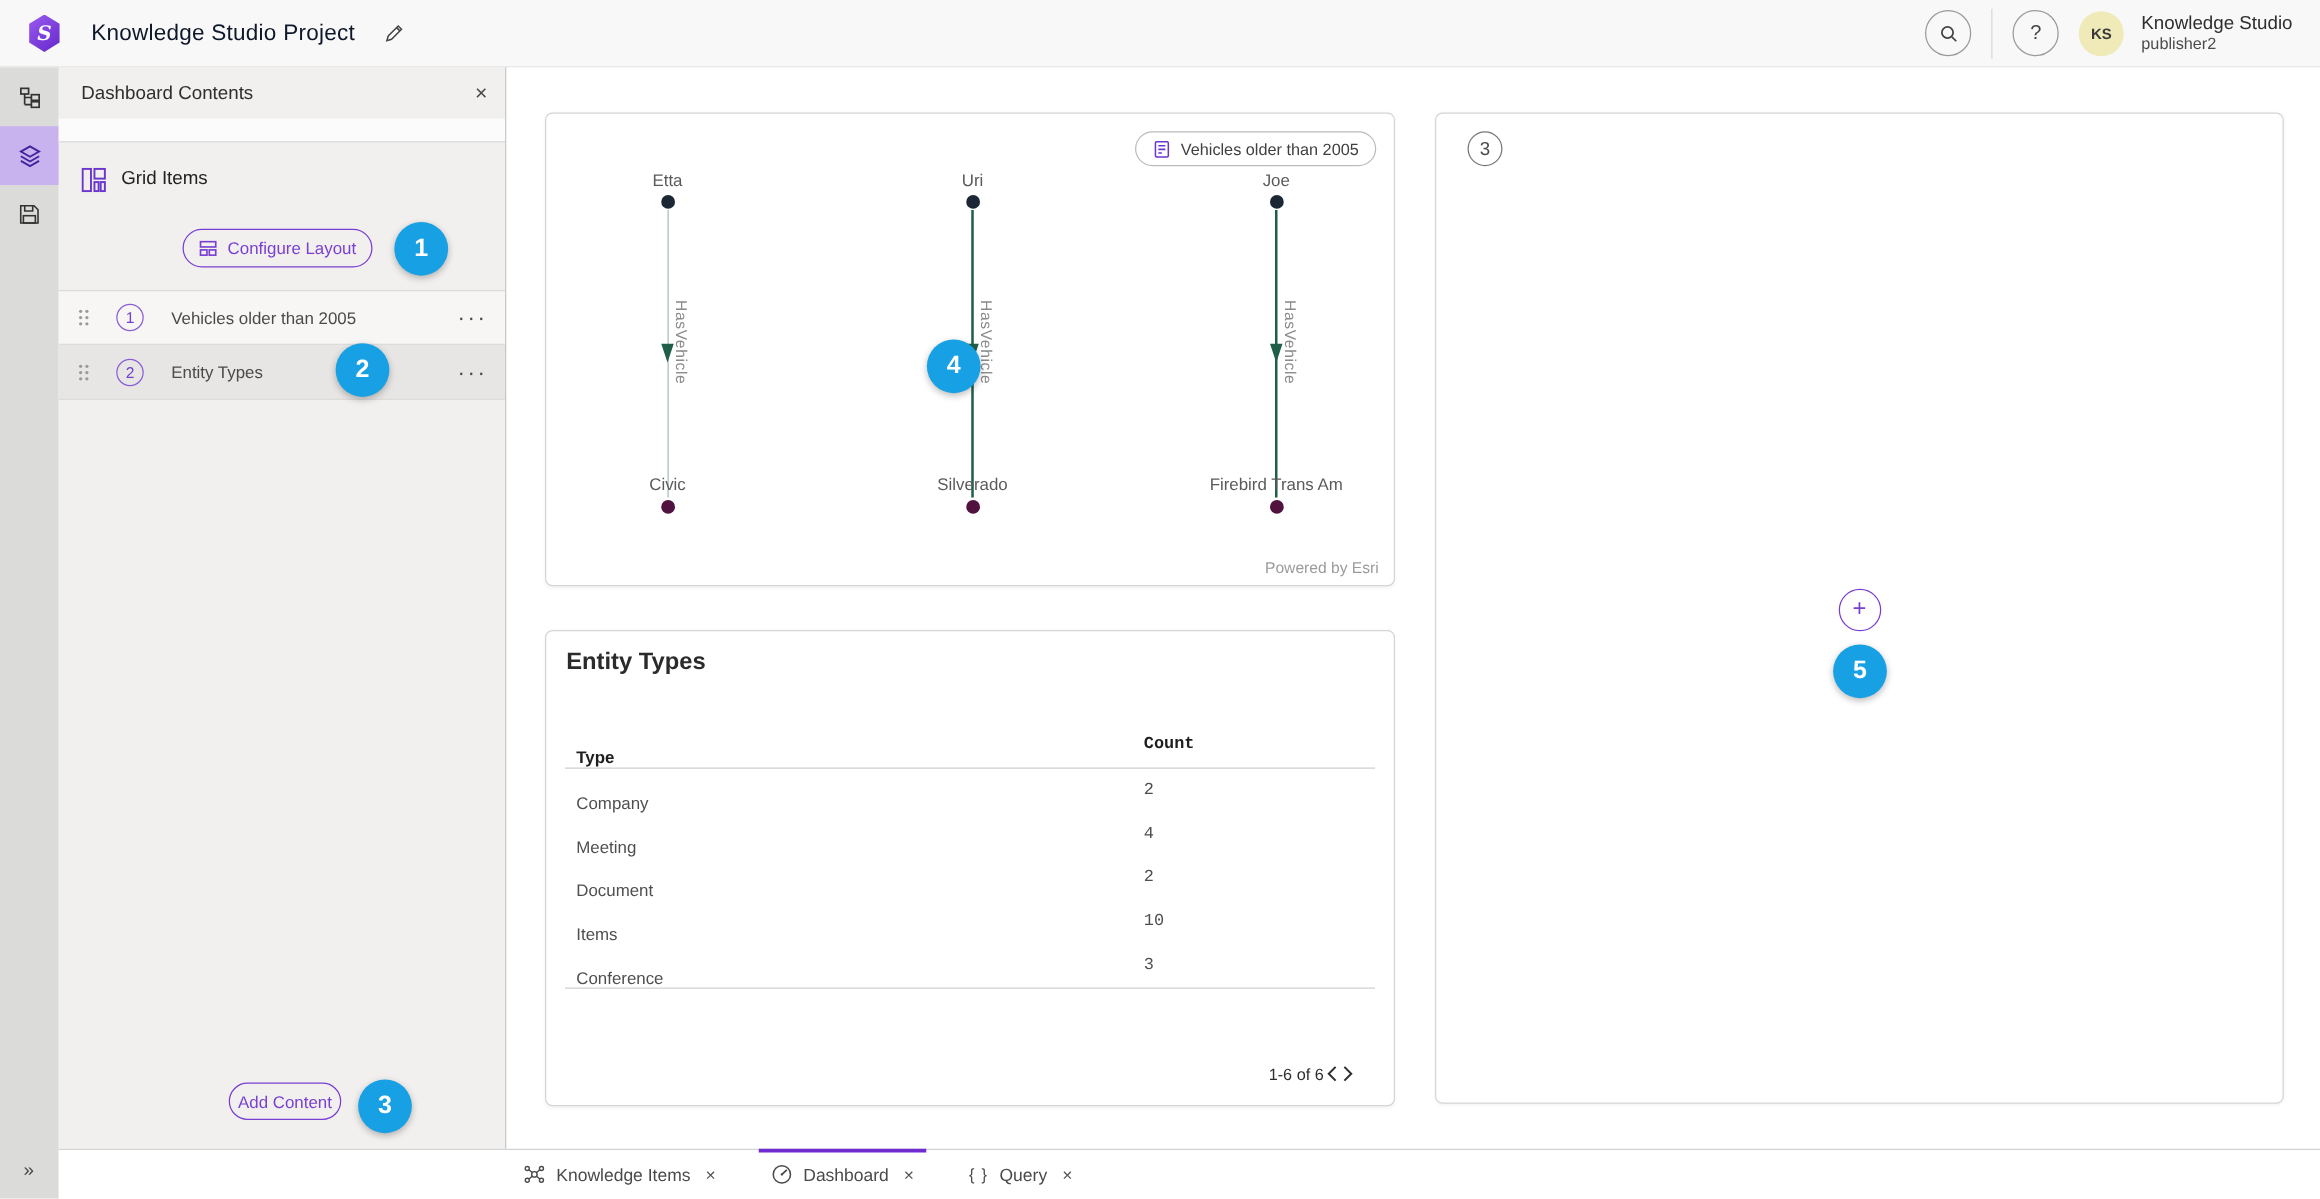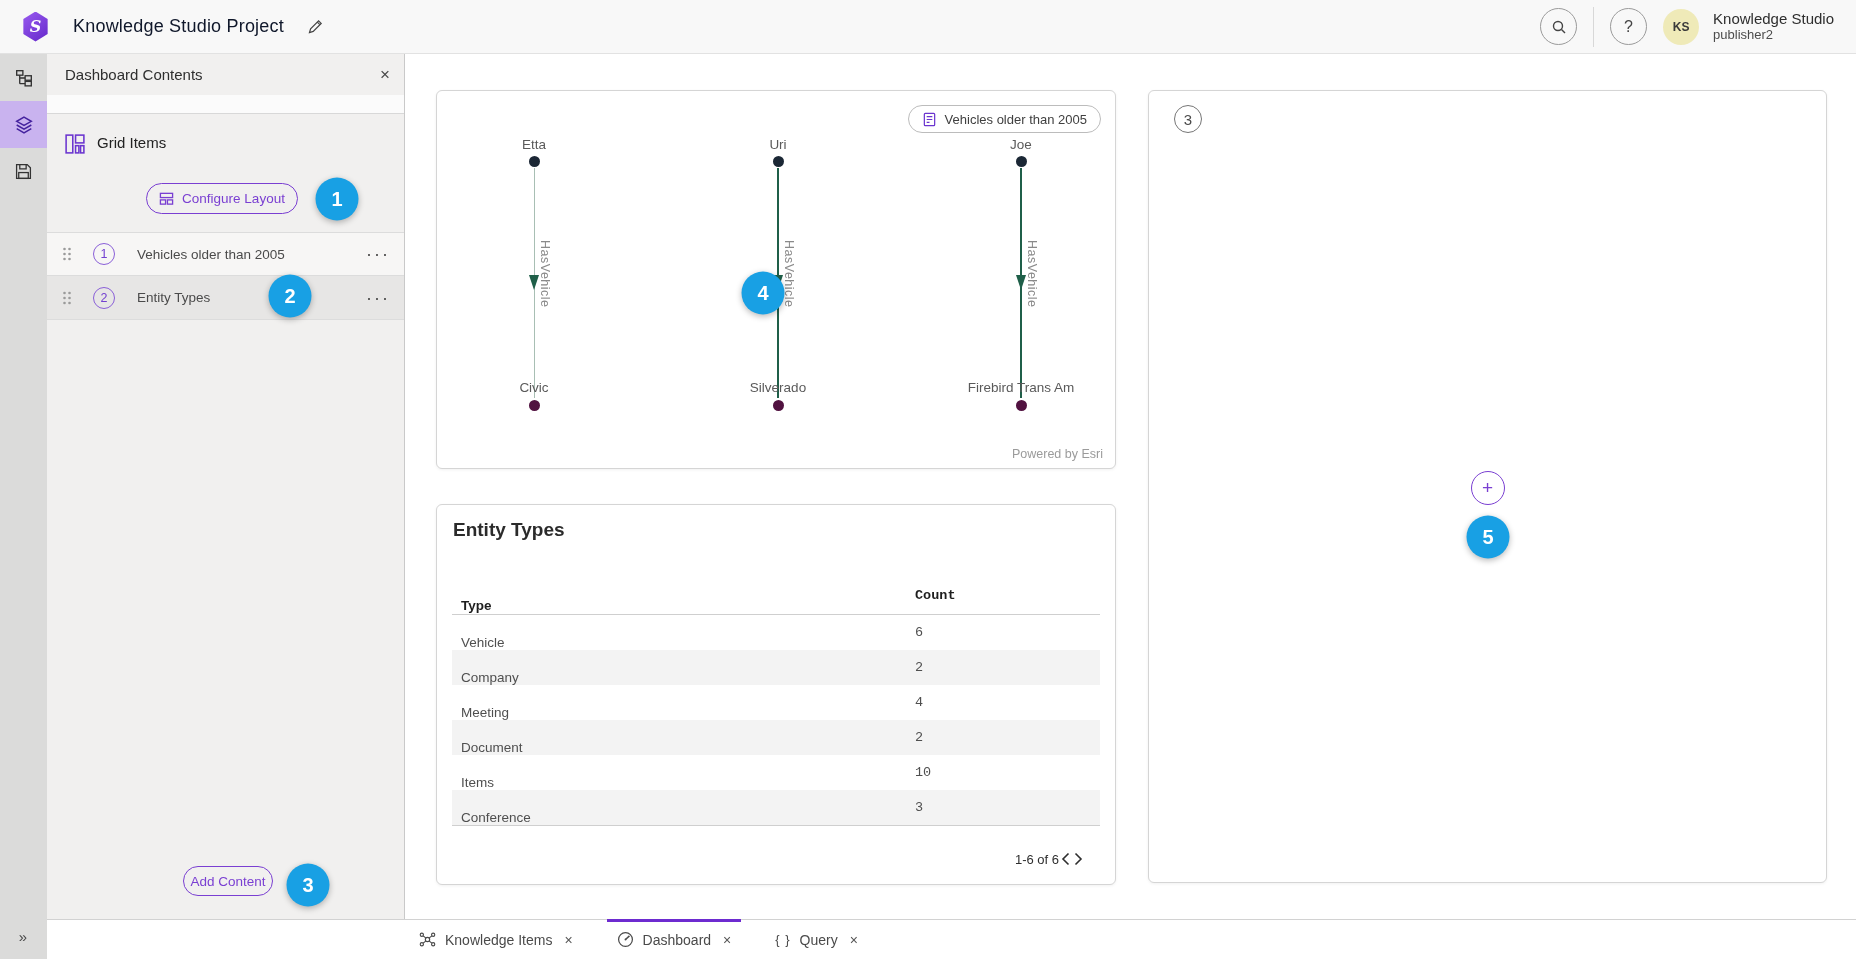--- a/index.html
+++ b/index.html
@@ -322,24 +322,20 @@
     <div class="attribution">Powered by Esri</div>
   </div>
 
   <div class="card" id="entity-card">
     <div class="card-title">Entity Types</div>
     <div class="etable">
       <div class="thead">
         <div class="tcell-type">Type</div>
         <div class="tcell-count">Count</div>
       </div>
-      <div class="trow">
-        <div class="tcell-type">Vehicle</div>
-        <div class="tcell-count">6</div>
-      </div>
       <div class="trow alt">
         <div class="tcell-type">Company</div>
         <div class="tcell-count">2</div>
       </div>
       <div class="trow">
         <div class="tcell-type">Meeting</div>
         <div class="tcell-count">4</div>
       </div>
       <div class="trow alt">
         <div class="tcell-type">Document</div>

